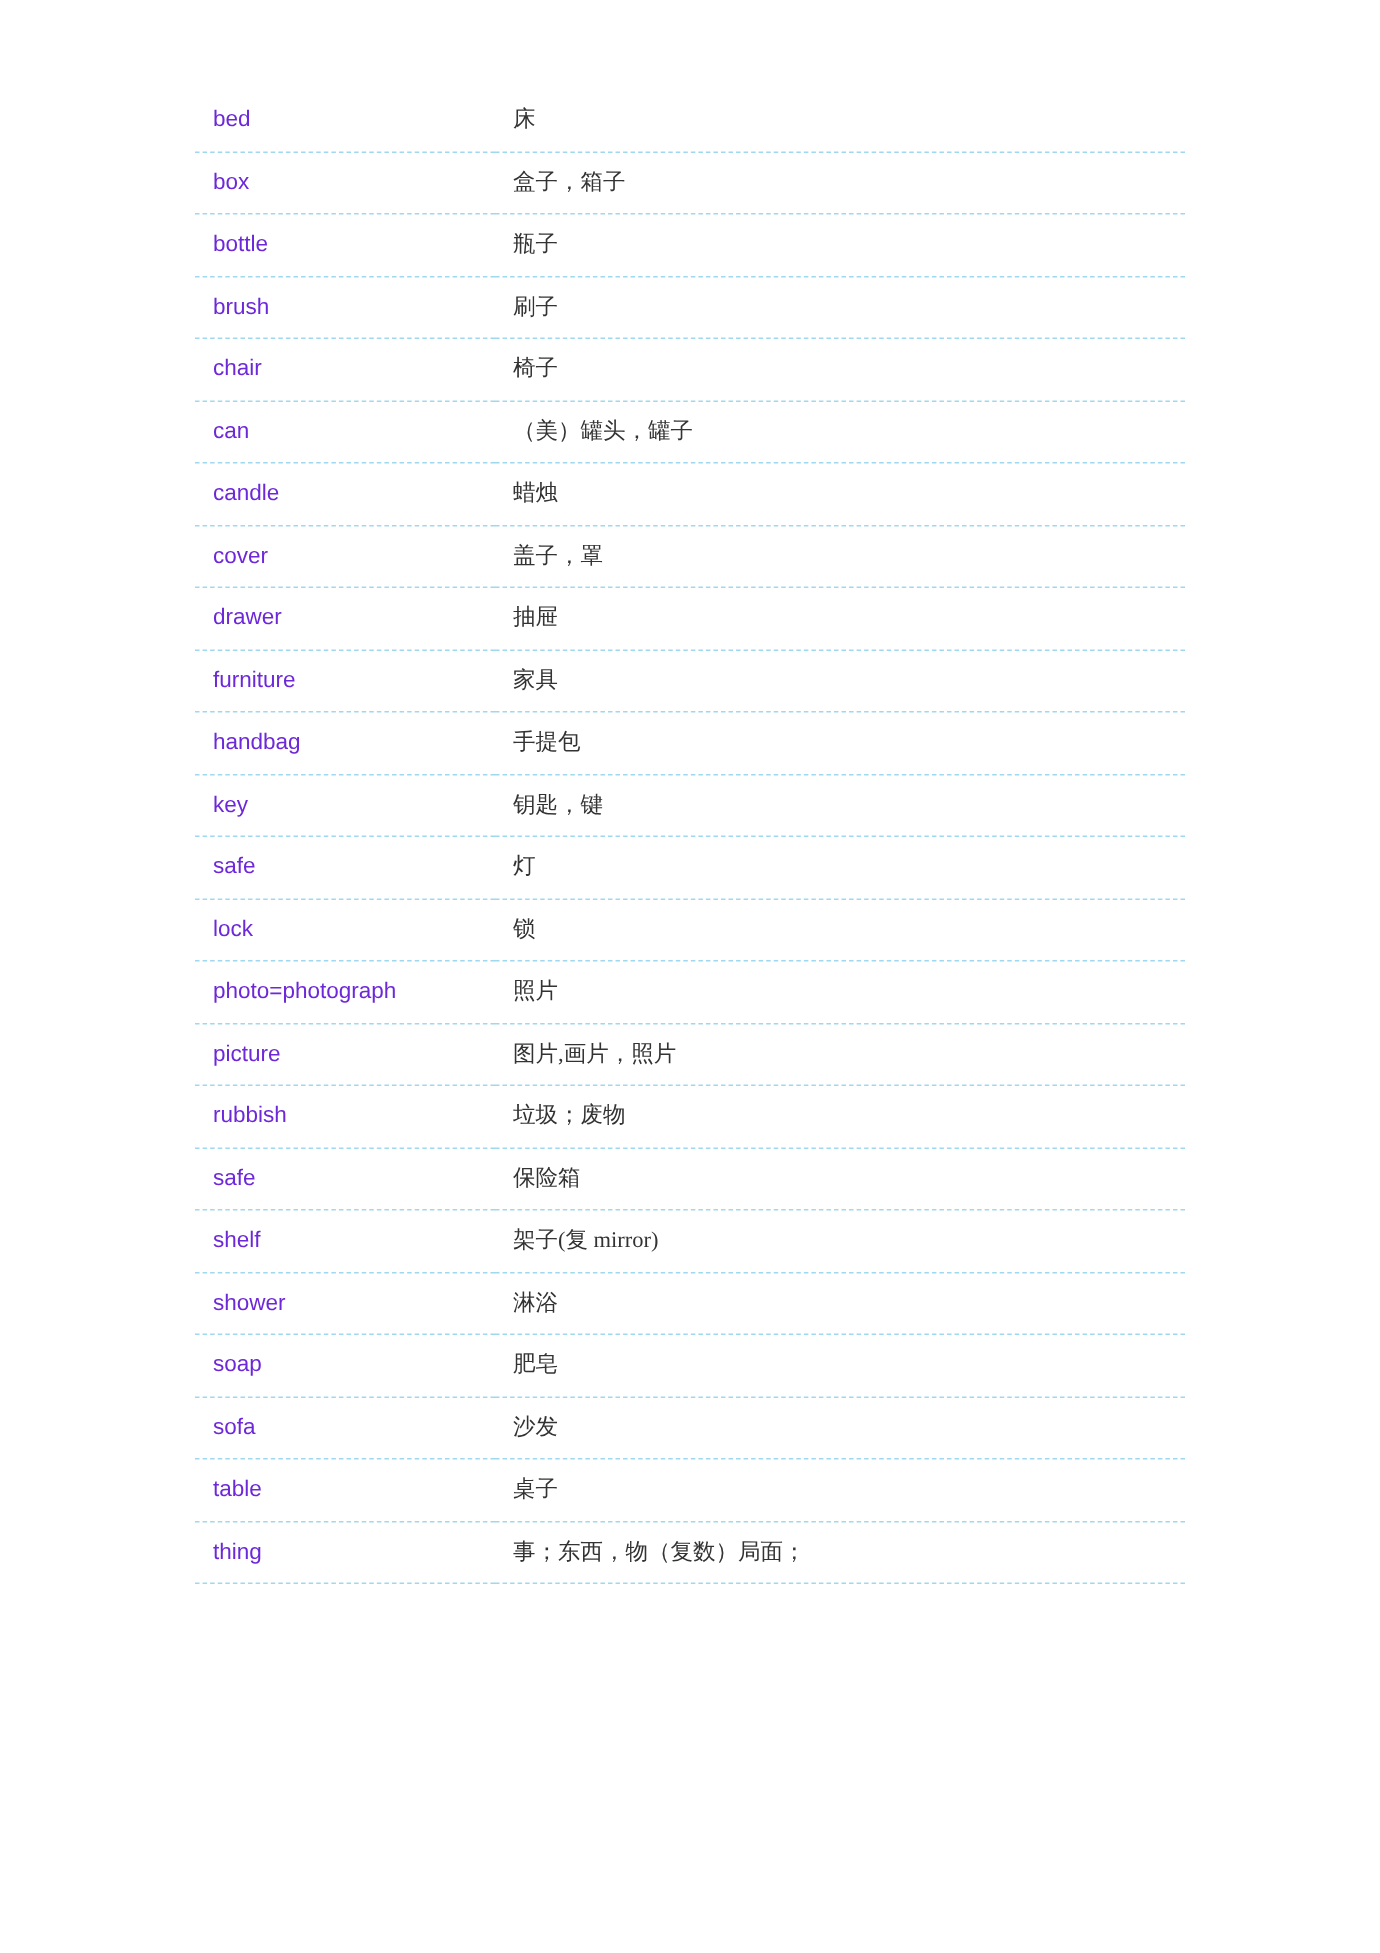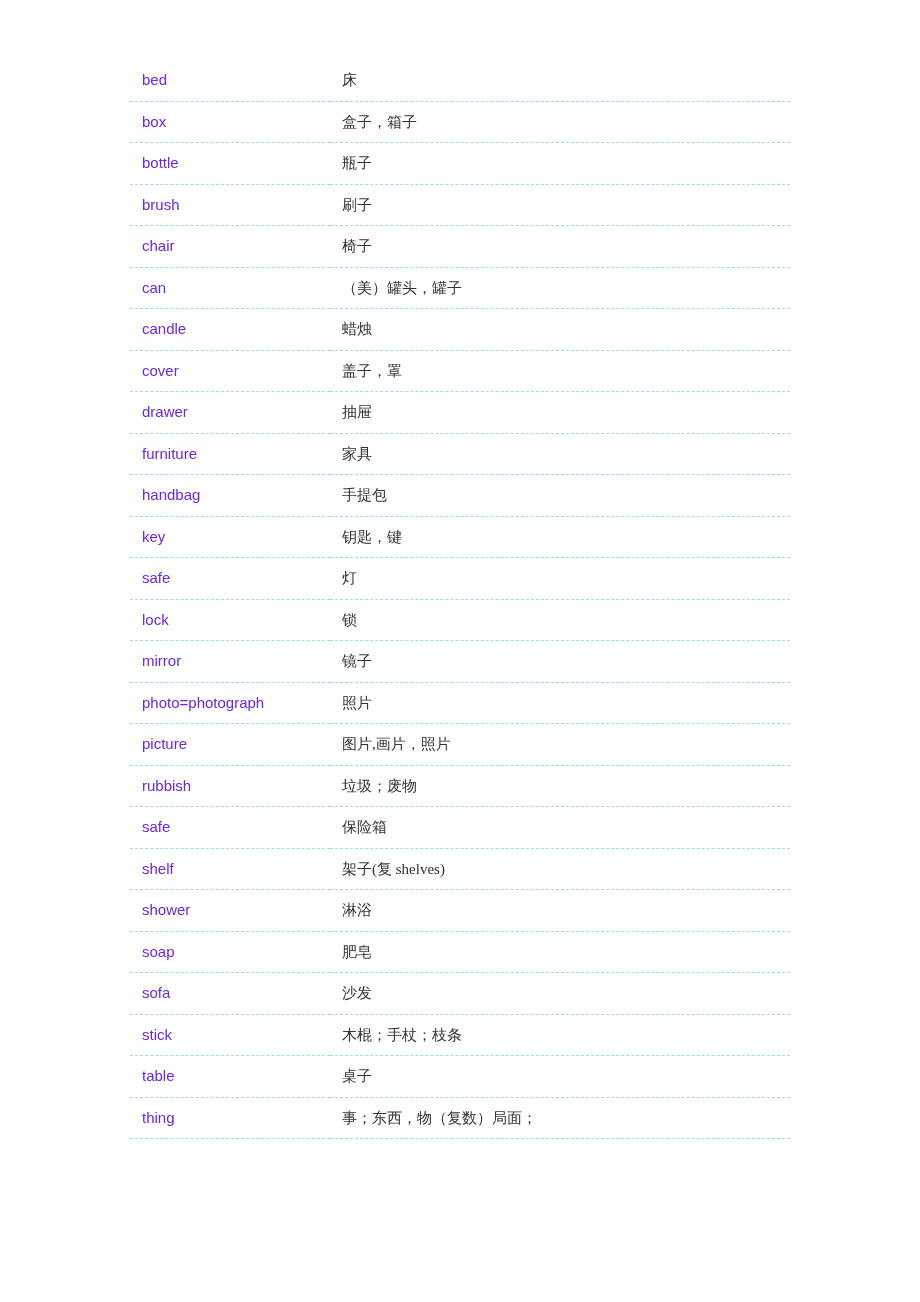--- a/index.html
+++ b/index.html
@@ -108,60 +108,52 @@
         </tr>
         <tr>
           <td>safe</td>
           <td>灯</td>
         </tr>
         <tr>
           <td>lock</td>
           <td>锁</td>
         </tr>
         <tr>
-          <td>mirror</td>
-          <td>镜子</td>
-        </tr>
-        <tr>
           <td>photo=photograph</td>
           <td>照片</td>
         </tr>
         <tr>
           <td>picture</td>
           <td>图片,画片，照片</td>
         </tr>
         <tr>
           <td>rubbish</td>
           <td>垃圾；废物</td>
         </tr>
         <tr>
           <td>safe</td>
           <td>保险箱</td>
         </tr>
         <tr>
           <td>shelf</td>
-          <td>架子(复 shelves)</td>
+          <td>架子(复 mirror)</td>
         </tr>
         <tr>
           <td>shower</td>
           <td>淋浴</td>
         </tr>
         <tr>
           <td>soap</td>
           <td>肥皂</td>
         </tr>
         <tr>
           <td>sofa</td>
           <td>沙发</td>
         </tr>
         <tr>
-          <td>stick</td>
-          <td>木棍；手杖；枝条</td>
-        </tr>
-        <tr>
           <td>table</td>
           <td>桌子</td>
         </tr>
         <tr>
           <td>thing</td>
           <td>事；东西，物（复数）局面；</td>
         </tr>
       </tbody>
   </table>
 </div>

